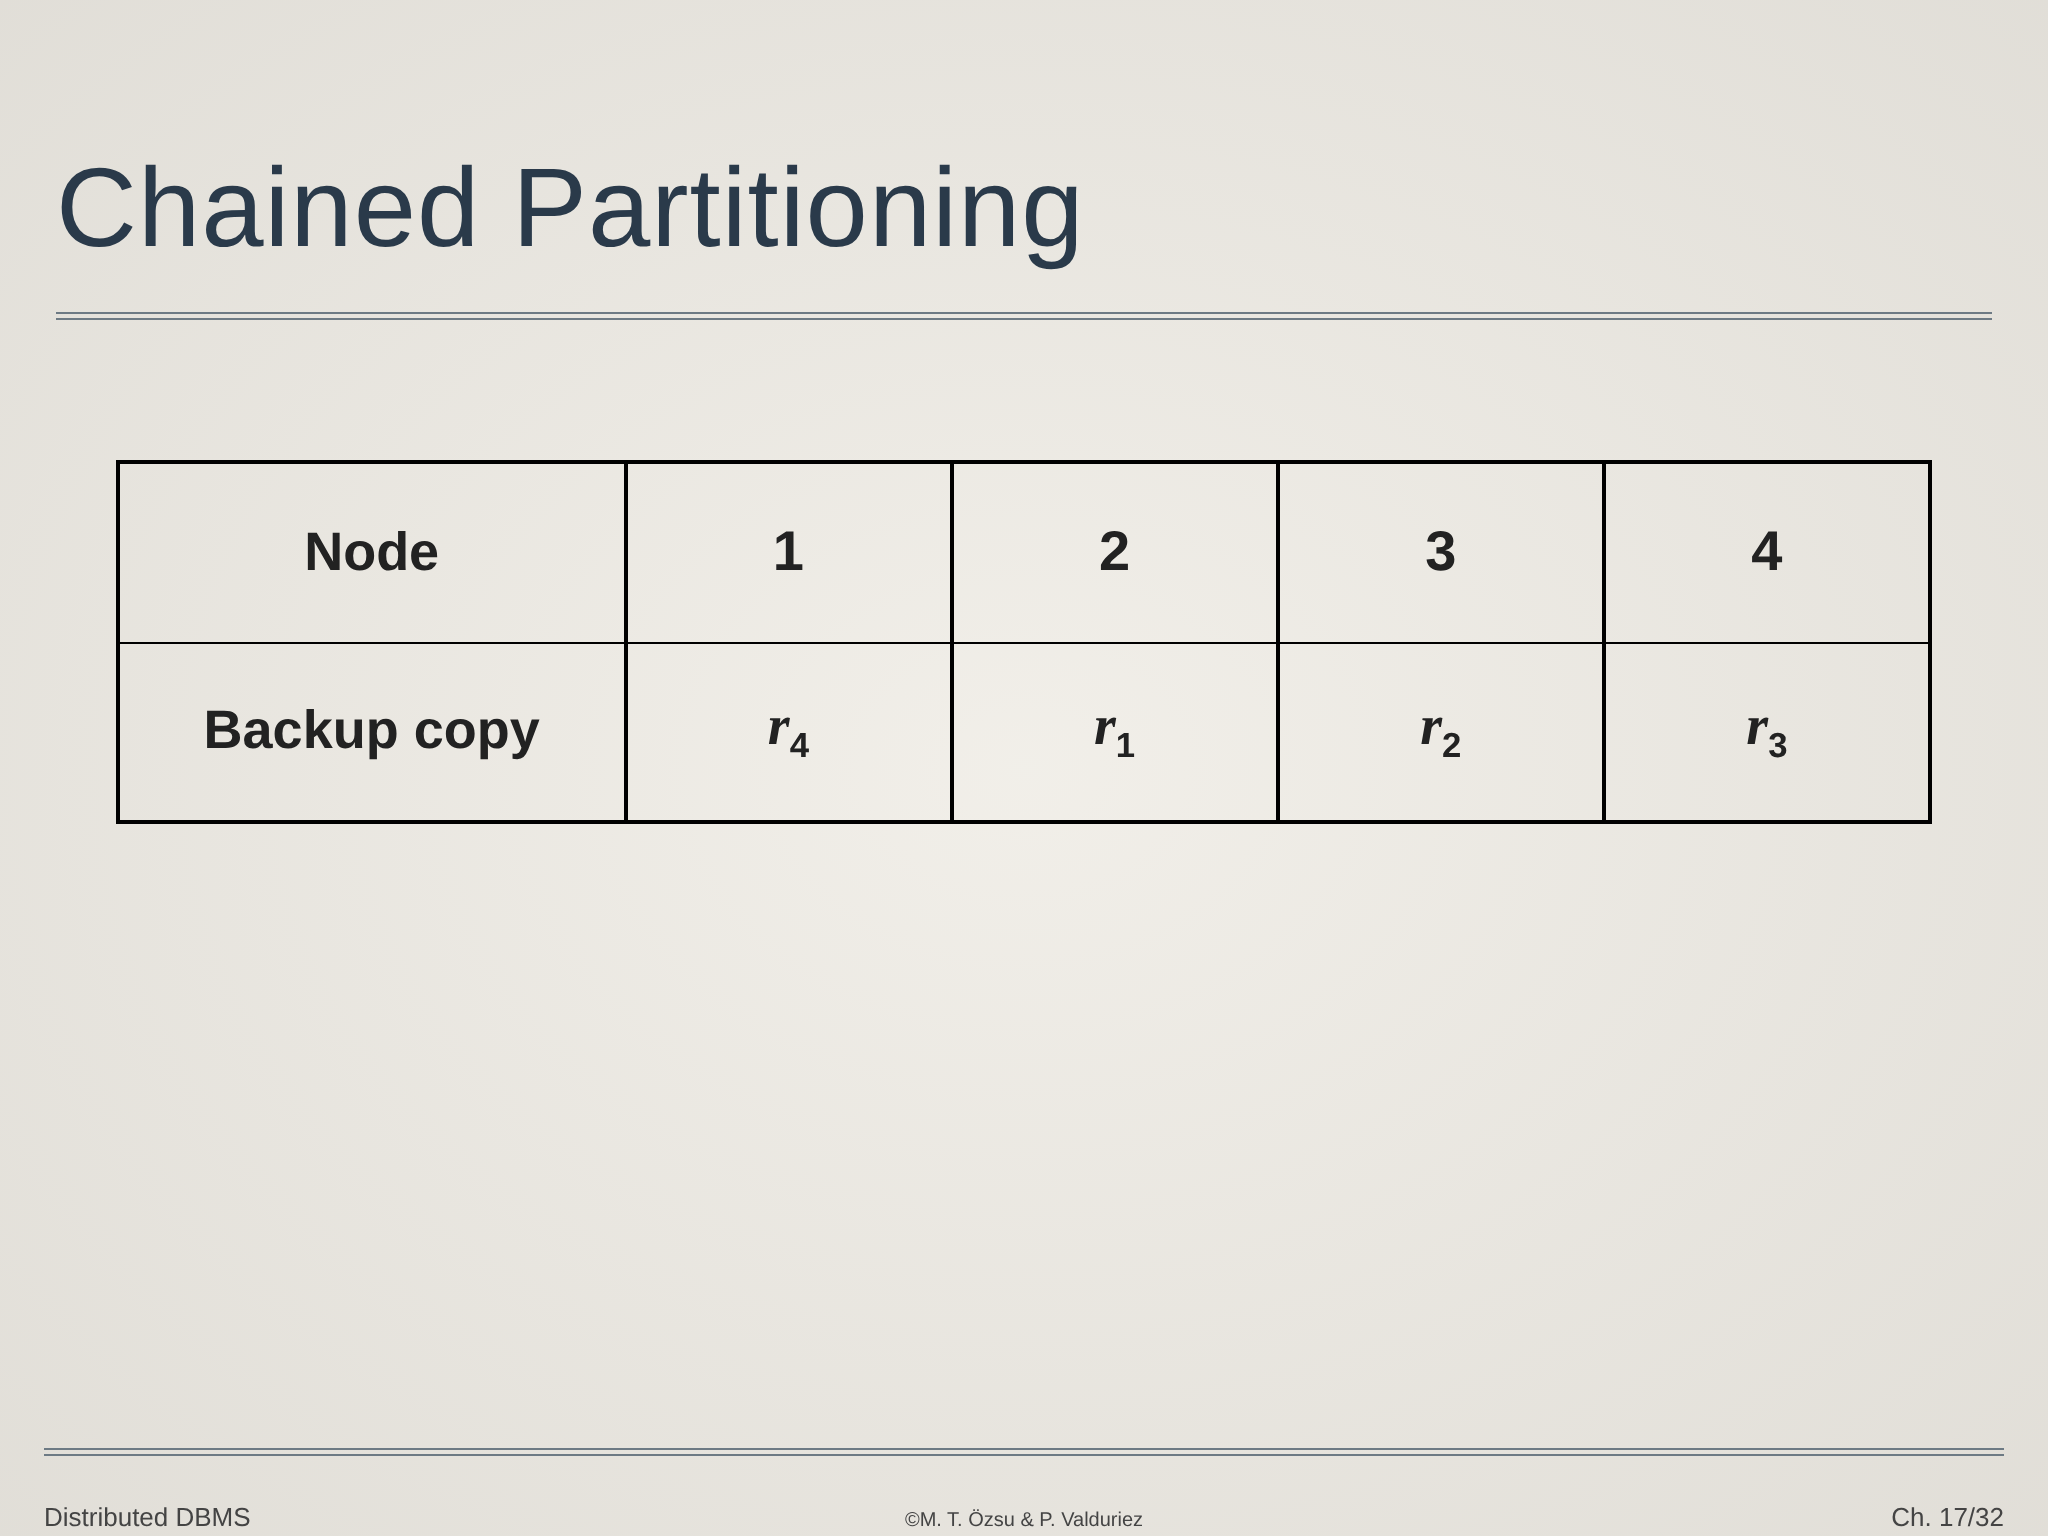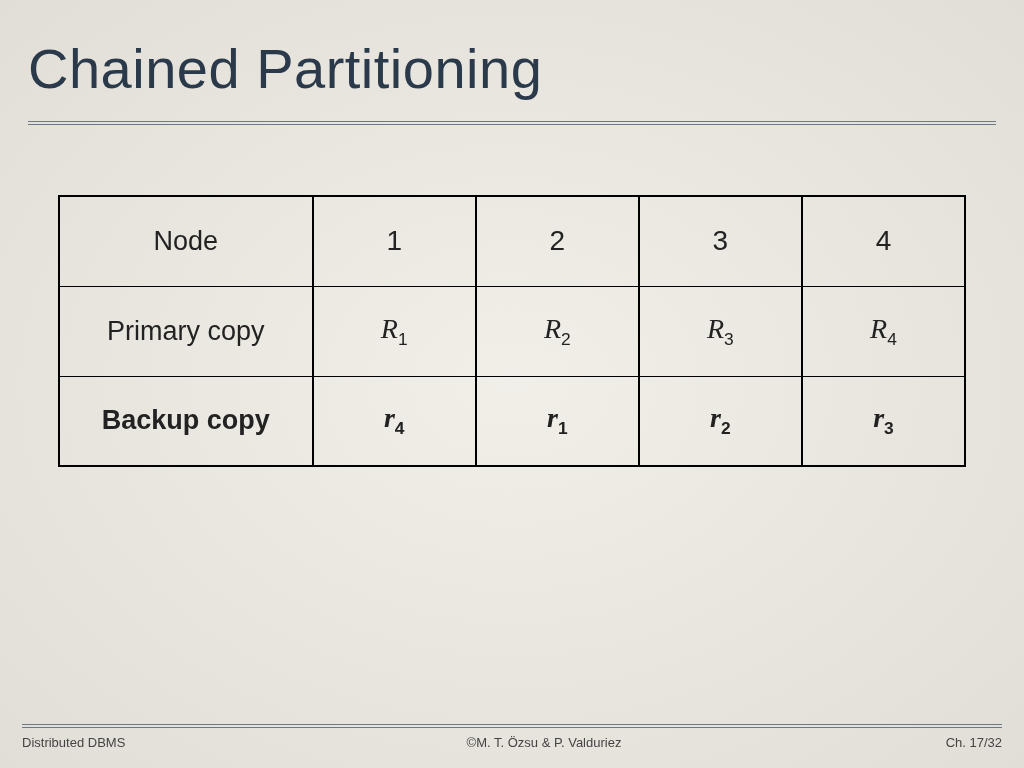--- a/index.html
+++ b/index.html
@@ -8,21 +8,21 @@
     background: #efece5;
     background-image:
       radial-gradient(ellipse at center, rgba(255,255,255,0.15) 0%, rgba(0,0,0,0.06) 100%);
     font-family: Arial, Helvetica, sans-serif;
     color: #2a3a4a;
     position: relative;
   }
   .slide {
     width: 1024px;
     height: 768px;
-    padding: 36px 28px 0 28px;
+    padding: 71px 28px 0 28px;
     position: relative;
     border-radius: 12px;
   }
   .title {
     font-size: 56px;
     font-weight: 400;
     color: #2a3a4a;
     margin-bottom: 20px;
     letter-spacing: 0.5px;
   }
@@ -43,48 +43,47 @@
     border-left: 2.5px solid #000;
     border-right: 2.5px solid #000;
     border-top: 1px solid #000;
     border-bottom: 1px solid #000;
     text-align: center;
     vertical-align: middle;
     font-size: 28px;
     color: #222;
     height: 90px;
   }
-  tr:first-child td { border-top: 2.5px solid #000; }
+  tr:first-child td { border-top: 2.5px solid #000; font-weight: bold; }
   tr:last-child td  { border-bottom: 2.5px solid #000; font-weight: bold; }
   td.label {
     width: 28%;
     text-align: center;
     font-size: 27px;
   }
   td.col { width: 18%; }
   .ital { font-style: italic; font-family: "Times New Roman", Times, serif; }
   sub { font-size: 0.62em; vertical-align: sub; font-family: Arial, Helvetica, sans-serif; font-style: normal; }
   .footer {
     position: absolute;
     left: 0; right: 0;
-    bottom: 18px;
+    bottom: 2px;
     padding: 0 22px;
     display: flex;
     align-items: flex-end;
     justify-content: space-between;
     font-size: 13px;
     color: #444;
   }
   .footer .center {
     position: absolute;
     left: 50%;
     transform: translateX(-50%);
     bottom: 0;
-    font-size: 13px;
-    margin-left: 32px;
+    font-size: 10px;
   }
   .footer-rule {
     position: absolute;
     left: 22px; right: 22px;
     bottom: 40px;
     border: none;
     border-top: 4px double #6d7a84;
   }
 </style>
 </head>
@@ -98,27 +97,20 @@
     <table>
       <tbody>
           <tr>
         <td class="label">Node</td>
         <td class="col">1</td>
         <td class="col">2</td>
         <td class="col">3</td>
         <td class="col">4</td>
       </tr>
       <tr>
-        <td class="label">Primary copy</td>
-        <td class="col"><span class="ital">R</span><sub>1</sub></td>
-        <td class="col"><span class="ital">R</span><sub>2</sub></td>
-        <td class="col"><span class="ital">R</span><sub>3</sub></td>
-        <td class="col"><span class="ital">R</span><sub>4</sub></td>
-      </tr>
-      <tr>
         <td class="label">Backup copy</td>
         <td class="col"><span class="ital">r</span><sub>4</sub></td>
         <td class="col"><span class="ital">r</span><sub>1</sub></td>
         <td class="col"><span class="ital">r</span><sub>2</sub></td>
         <td class="col"><span class="ital">r</span><sub>3</sub></td>
       </tr>
     </tbody>
       </table>
   </div>
 

